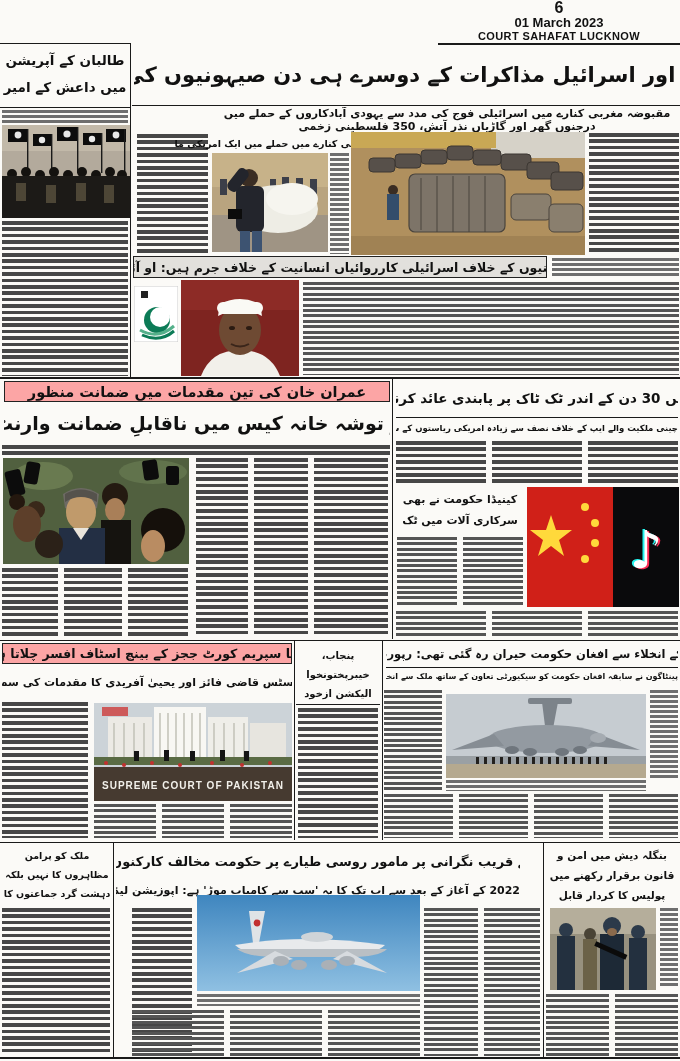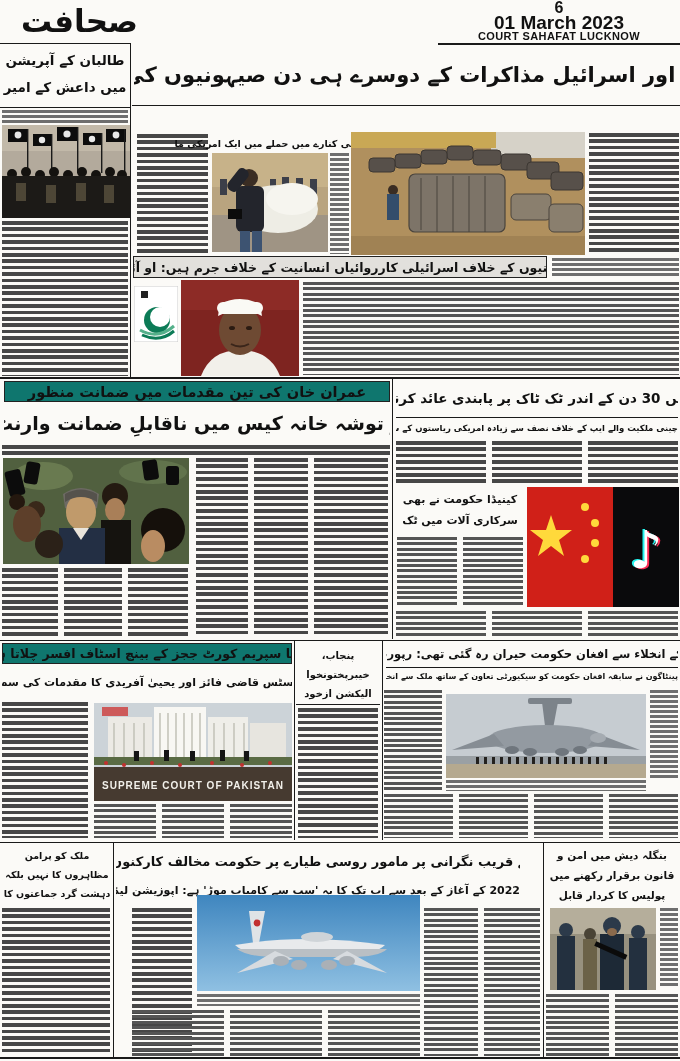--- a/index.html
+++ b/index.html
@@ -10,34 +10,33 @@
   .hl{font-weight:bold;text-align:center;overflow:hidden;}
   .nowrap{white-space:nowrap;}
   .hr{position:absolute;background:#1a1a1a;}
   .vr{position:absolute;background:#1a1a1a;}
   
   .ft{background-image:repeating-linear-gradient(180deg,#474747 0px,#474747 3.6px,transparent 3.6px,transparent 6.4px);}
   .ft-sm{background-image:repeating-linear-gradient(180deg,#555 0px,#555 3px,transparent 3px,transparent 5.4px);}
   .ft-lt{background-image:repeating-linear-gradient(180deg,#6e6e6e 0px,#6e6e6e 2.6px,transparent 2.6px,transparent 5px);}
   .cols{display:flex;gap:6px;}
   .cols>div{flex:1;}
-  .bar{background:#0f766e;border:1px solid #222;}
+  .bar{background:#fca5a5;border:1px solid #222;}
   .flexc{display:flex;align-items:center;justify-content:center;}
   .latin{font-family:"Liberation Sans",sans-serif;}
   svg{display:block;}
 </style>
 </head>
 <body>
 
 <div id="page">
 
-  <div class="abs u" style="left:8px;top:0px;width:130px;height:42px;font-size:31px;font-weight:bold;line-height:42px;">صحافت</div>
   <div class="abs latin" style="left:440px;top:1px;width:238px;height:41px;text-align:center;font-weight:bold;">
     <div style="font-size:16px;line-height:14px;">6</div>
-    <div style="font-size:19px;line-height:15px;">01 March 2023</div>
+    <div style="font-size:13px;line-height:15px;">01 March 2023</div>
     <div style="font-size:11px;line-height:12px;letter-spacing:.4px;">COURT SAHAFAT LUCKNOW</div>
   </div>
   <div class="hr" style="left:438px;top:43px;width:242px;height:2px;"></div>
   <div class="hr" style="left:0px;top:43px;width:130px;height:1px;"></div>
 
   <div class="abs u hl" style="left:1px;top:47px;width:128px;height:58px;font-size:13.5px;line-height:27px;">طالبان کے آپریشن میں داعش کے امیر سمیت 3 کمانڈرز ہلاک</div>
   <div class="hr" style="left:0px;top:107px;width:130px;height:1px;"></div>
   <div class="abs ft-lt" style="left:2px;top:110px;width:126px;height:13px;"></div>
 
   <svg class="abs" style="left:2px;top:125px;" width="128" height="93" viewBox="0 0 128 93">
@@ -87,20 +86,21 @@
         <rect x="44" y="60" width="10" height="18"></rect>
         <rect x="74" y="58" width="10" height="18"></rect>
         <rect x="102" y="60" width="10" height="18"></rect>
       </g>
   </svg>
   <div class="abs ft" style="left:2px;top:221px;width:126px;height:155px;"></div>
   <div class="vr" style="left:130px;top:43px;width:1px;height:334px;"></div>
 
   <div class="abs u hl flexc nowrap" style="left:134px;top:47px;width:546px;height:56px;font-size:21px;">فلسطین اور اسرائیل مذاکرات کے دوسرے ہی دن صیہونیوں کی درندگی</div>
   <div class="hr" style="left:132px;top:105px;width:548px;height:1px;"></div>
+  <div class="abs u hl" style="left:215px;top:107px;width:464px;height:26px;font-size:11px;line-height:13px;">مقبوضہ مغربی کنارے میں اسرائیلی فوج کی مدد سے یہودی آبادکاروں کے حملے میں درجنوں گھر اور گاڑیاں نذرِ آتش، 350 فلسطینی زخمی</div>
 
   <div class="abs ft" style="left:137px;top:134px;width:71px;height:120px;"></div>
   <div class="abs u hl nowrap" style="left:175px;top:136px;width:196px;height:15px;font-size:9.5px;line-height:15px;">مغربی کنارے میں حملے میں ایک امریکی مارا گیا: امریکی سفیر</div>
 
   <svg class="abs" style="left:212px;top:153px;" width="116" height="99" viewBox="0 0 116 99">
     <rect width="116" height="99" fill="#b9a47f"></rect>
     <rect y="0" width="116" height="34" fill="#c7b289"></rect>
     <rect y="62" width="116" height="37" fill="#9f9484"></rect>
     <g fill="#3c3f49">
         <rect x="8" y="26" width="7" height="16"></rect>

